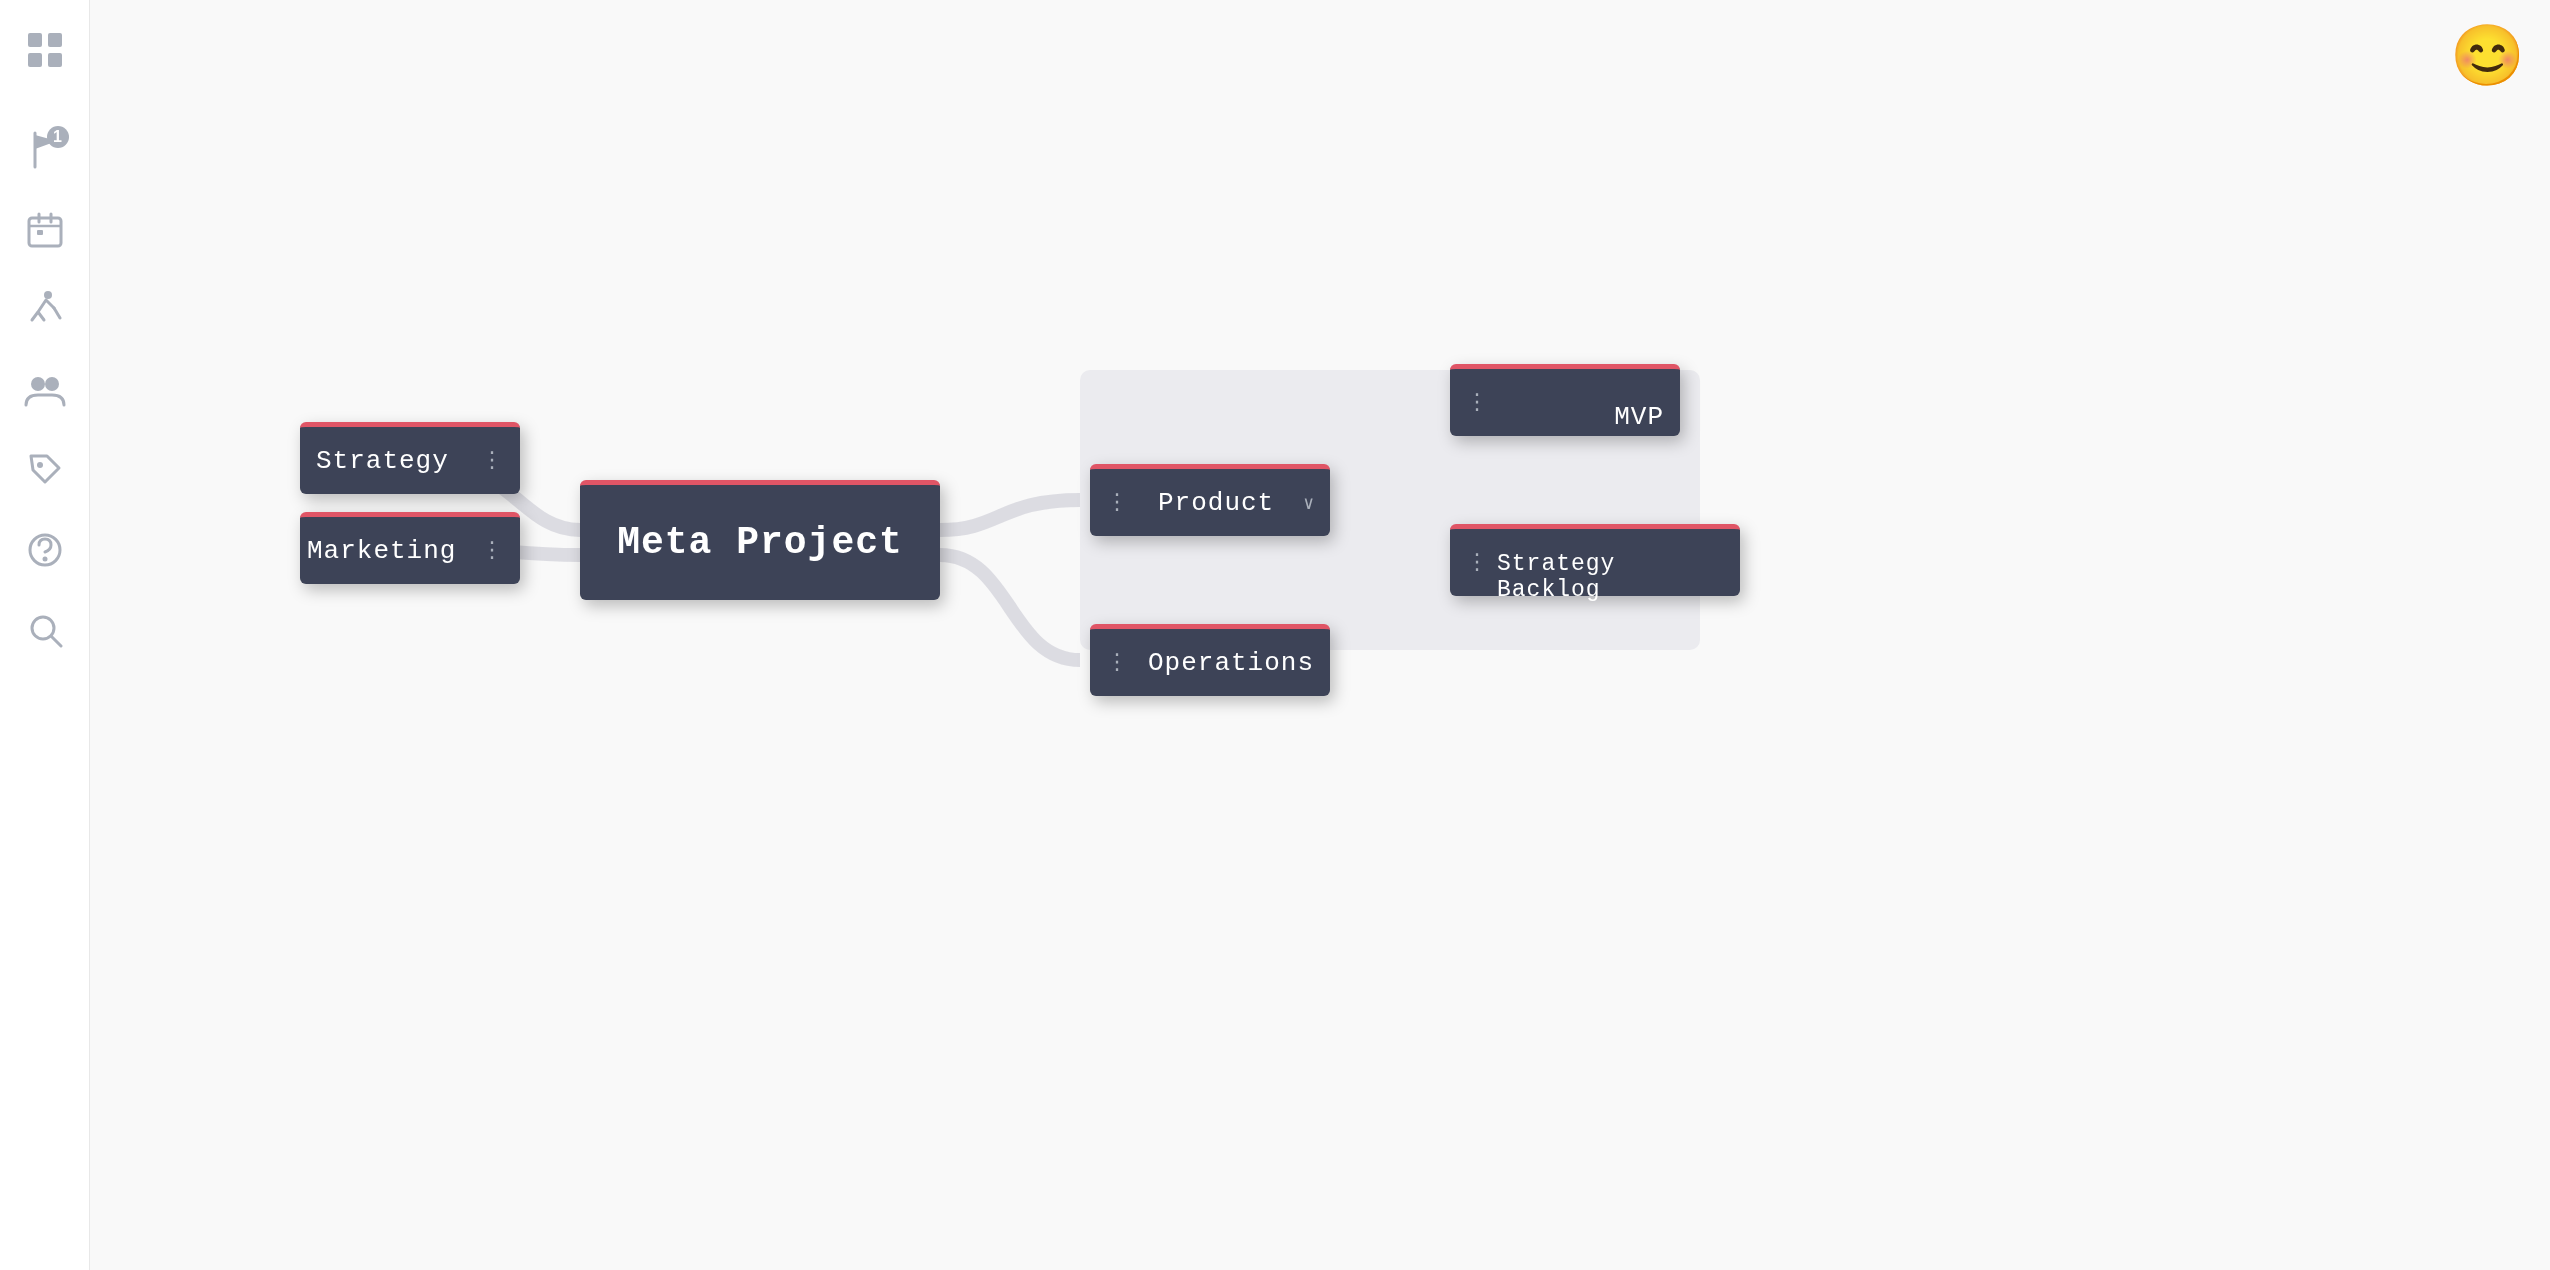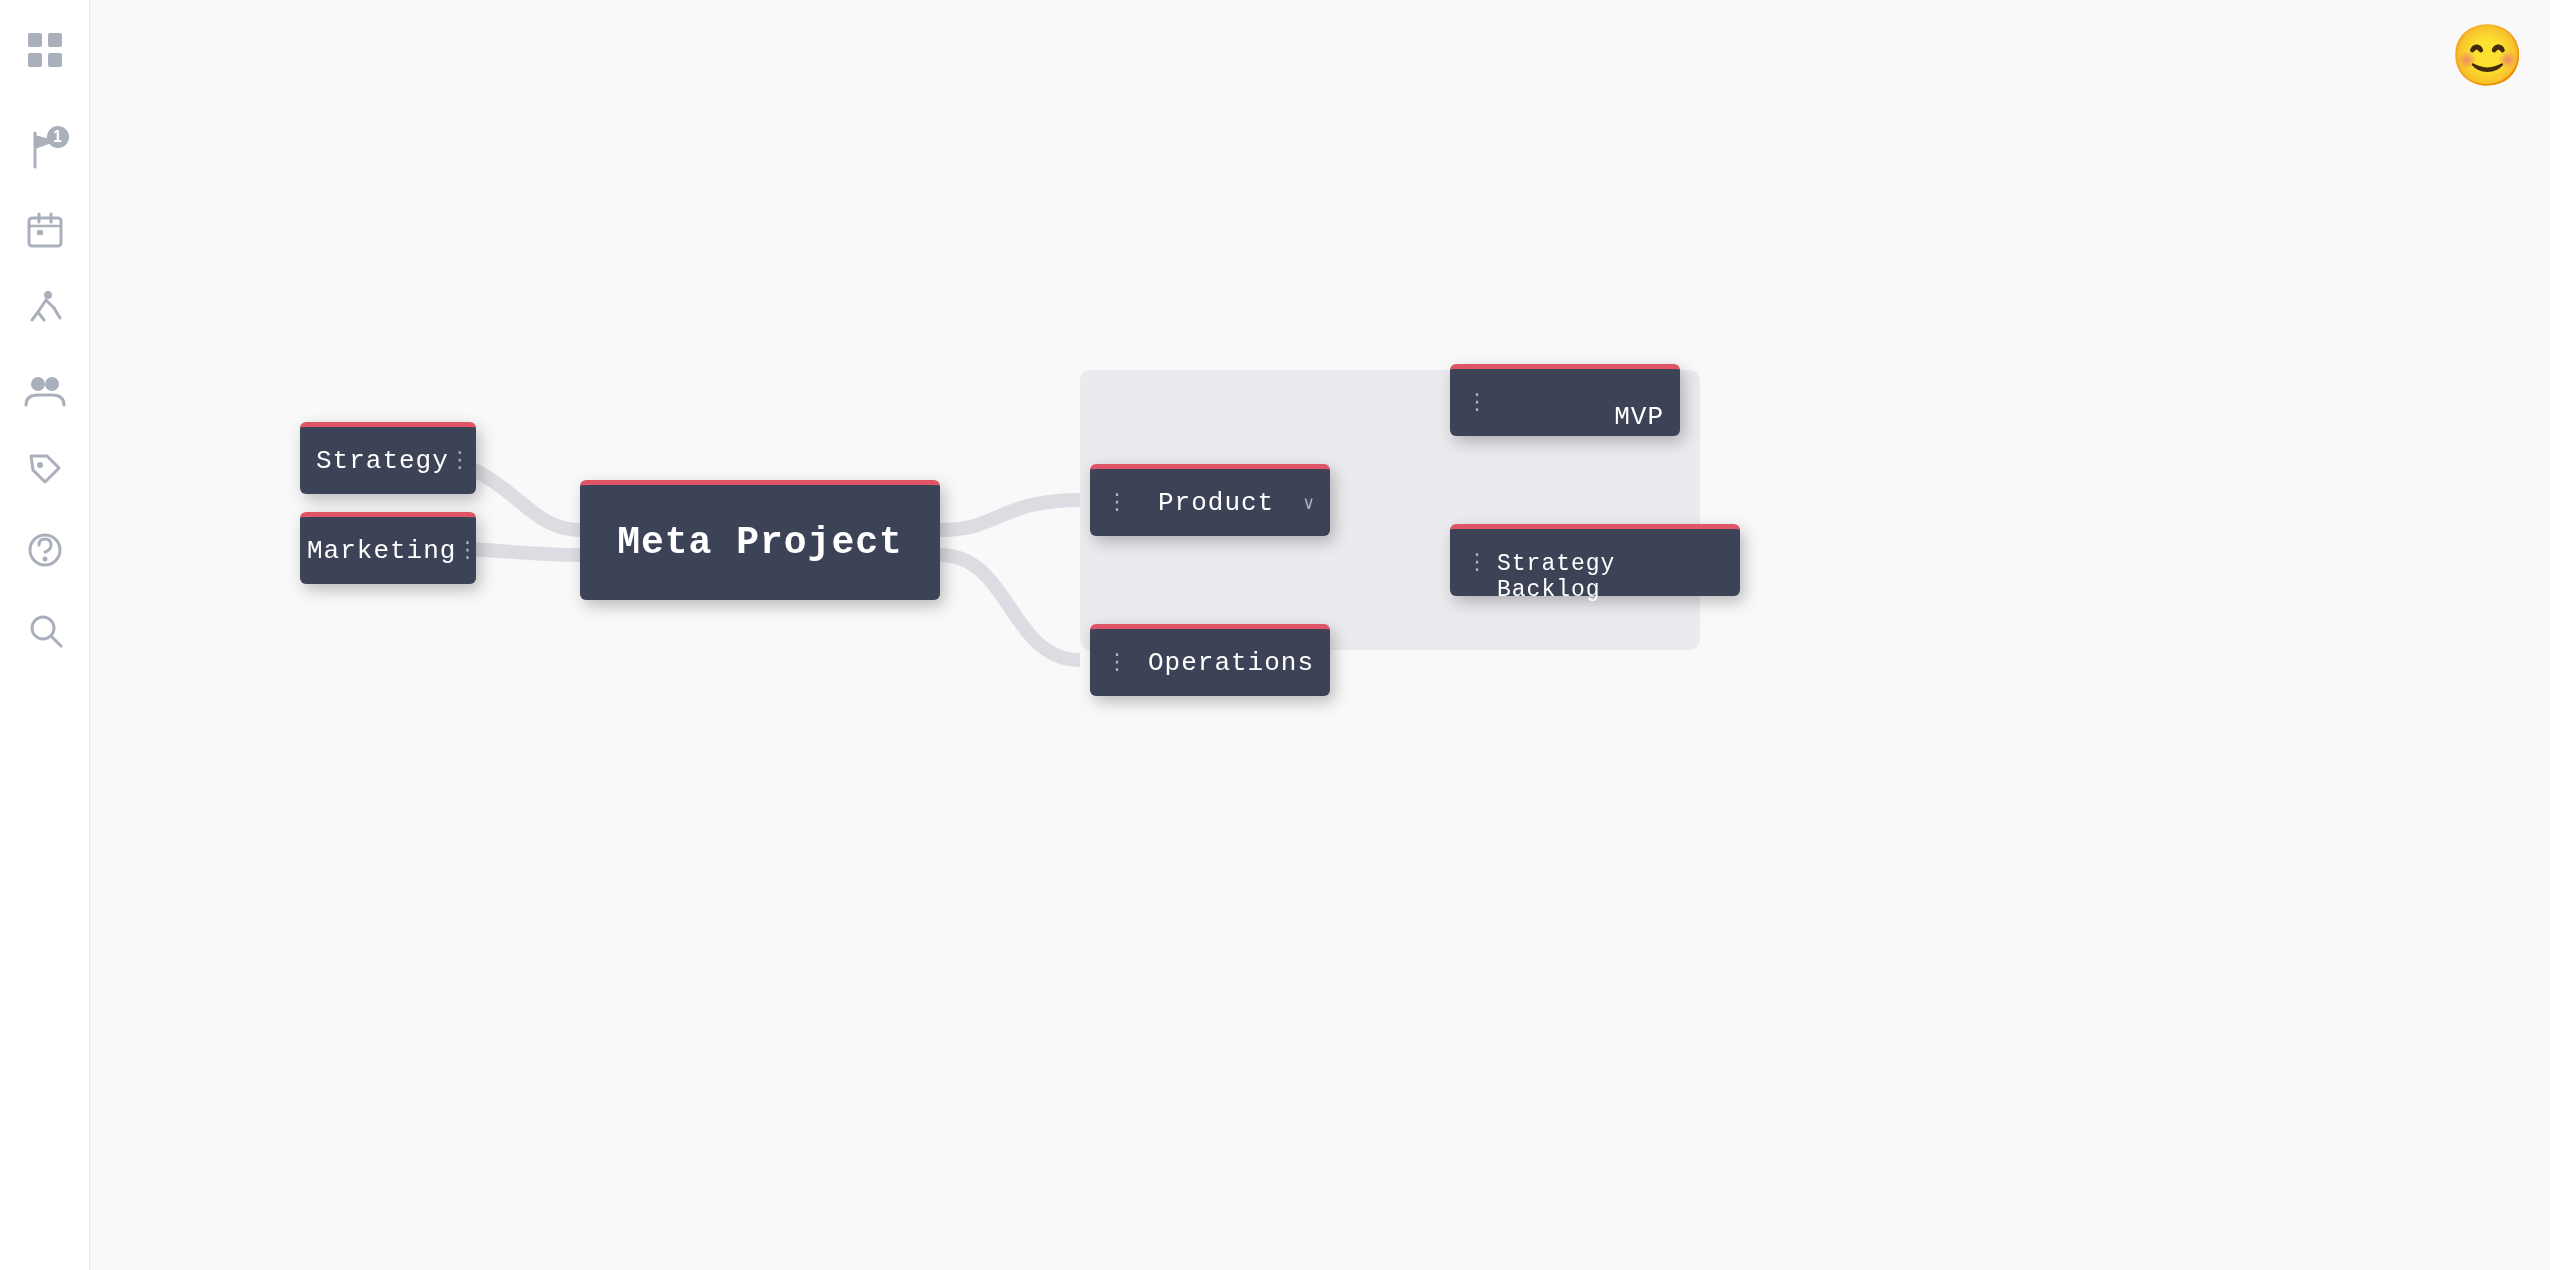--- a/index.html
+++ b/index.html
@@ -114,21 +114,21 @@
       font-size: 38px;
       font-weight: bold;
       letter-spacing: 1px;
       text-align: center;
     }
 
     
     .node-left {
       background: #3d4357;
       border-top: 5px solid #e05566;
-      width: 176px;
+      width: 220px;
       height: 72px;
       display: flex;
       align-items: center;
       justify-content: space-between;
       padding: 0 16px;
     }
     .node-left .node-label {
       color: #ffffff;
       font-size: 26px;
       letter-spacing: 1px;

